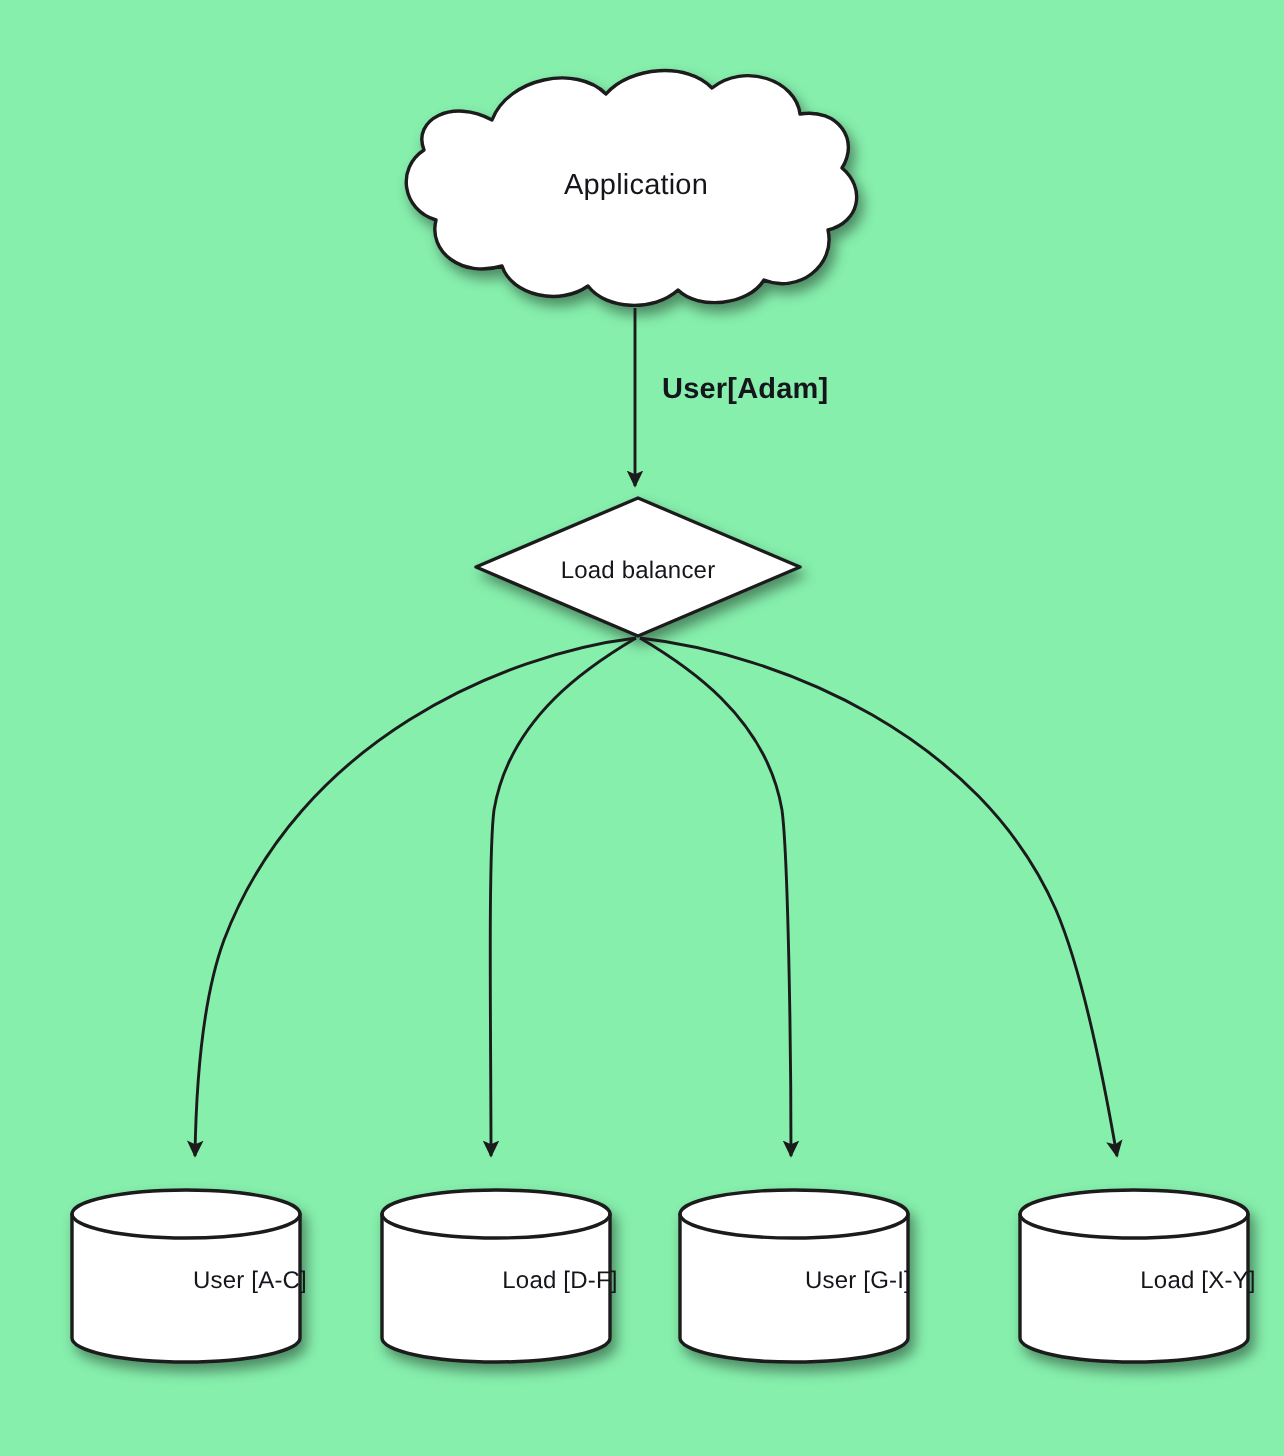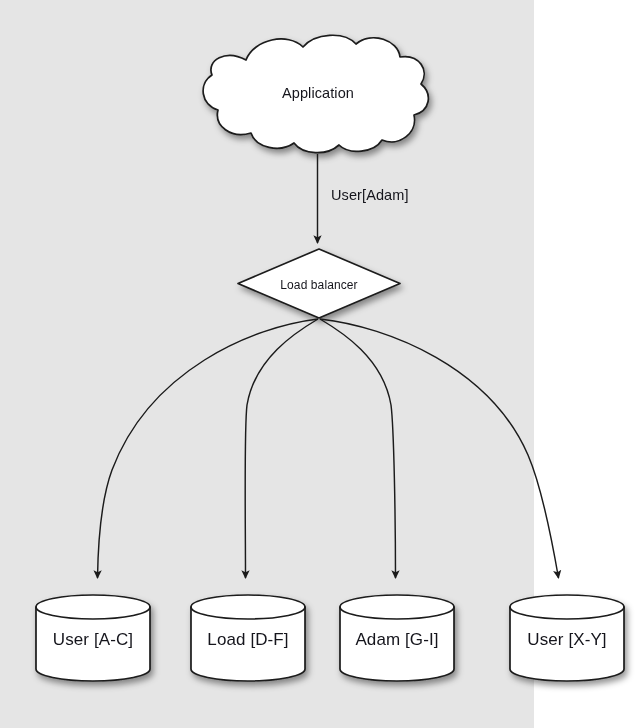--- a/index.html
+++ b/index.html
@@ -8,23 +8,23 @@
     background: #ffffff;
   }
   body {
     width: 642px;
     height: 728px;
     overflow: hidden;
     font-family: "Liberation Sans", sans-serif;
   }
   #diagram-root {
     position: relative;
-    width: 534px;
+    width: 642px;
     height: 728px;
-    background: #e5e5e5;
+    background: #86efac;
   }
   svg.canvas {
     position: absolute;
     top: 0;
     left: 0;
     width: 642px;
     height: 728px;
     display: block;
   }
   .shape-fill {
@@ -54,21 +54,21 @@
     font-family: "Liberation Sans", sans-serif;
     font-size: 12.5px;
     line-height: 14px;
     white-space: nowrap;
     letter-spacing: 0.1px;
     text-align: center;
     transform: translate(-50%, -50%);
   }
   .label-app { font-size: 14.5px; }
   .label-lb  { font-size: 12px; }
-  .label-db  { font-size: 17px; }
+  .label-db  { font-size: 12px; margin-left: 32px; }
   .label-edge {
     font-size: 14.5px;
     transform: translate(0, -50%);
     text-align: left;
   }
 </style>
 </head>
 <body>
 
 <div id="diagram-root">
@@ -137,25 +137,25 @@
     </g>
     <g>
       <path class="shape-fill" filter="url(#softshadow)" d="M 510 607 L 510 669 A 57 12 0 0 0 624 669 L 624 607
                A 57 12 0 0 0 510 607 Z"></path>
       <path class="cyl-line" d="M 510 607 A 57 12 0 0 0 624 607"></path>
     </g>
   </svg>
 
   <div class="node-label label-app" style="left:318px; top:93px;">Application</div>
 
-  <div class="node-label label-edge" style="left:331px; top:195px;">User[Adam]</div>
+  <div class="node-label label-edge" style="left:331px; top:195px;font-weight:bold;">User[Adam]</div>
 
   <div class="node-label label-lb" style="left:319px; top:285px;">Load balancer</div>
 
   <div class="node-label label-db" style="left:93px; top:640px;">User [A-C]</div>
 
   <div class="node-label label-db" style="left:248px; top:640px;">Load [D-F]</div>
 
-  <div class="node-label label-db" style="left:397px; top:640px;">Adam [G-I]</div>
+  <div class="node-label label-db" style="left:397px; top:640px;">User [G-I]</div>
 
-  <div class="node-label label-db" style="left:567px; top:640px;">User [X-Y]</div>
+  <div class="node-label label-db" style="left:567px; top:640px;">Load [X-Y]</div>
 
 </div>
 
 </body></html>

